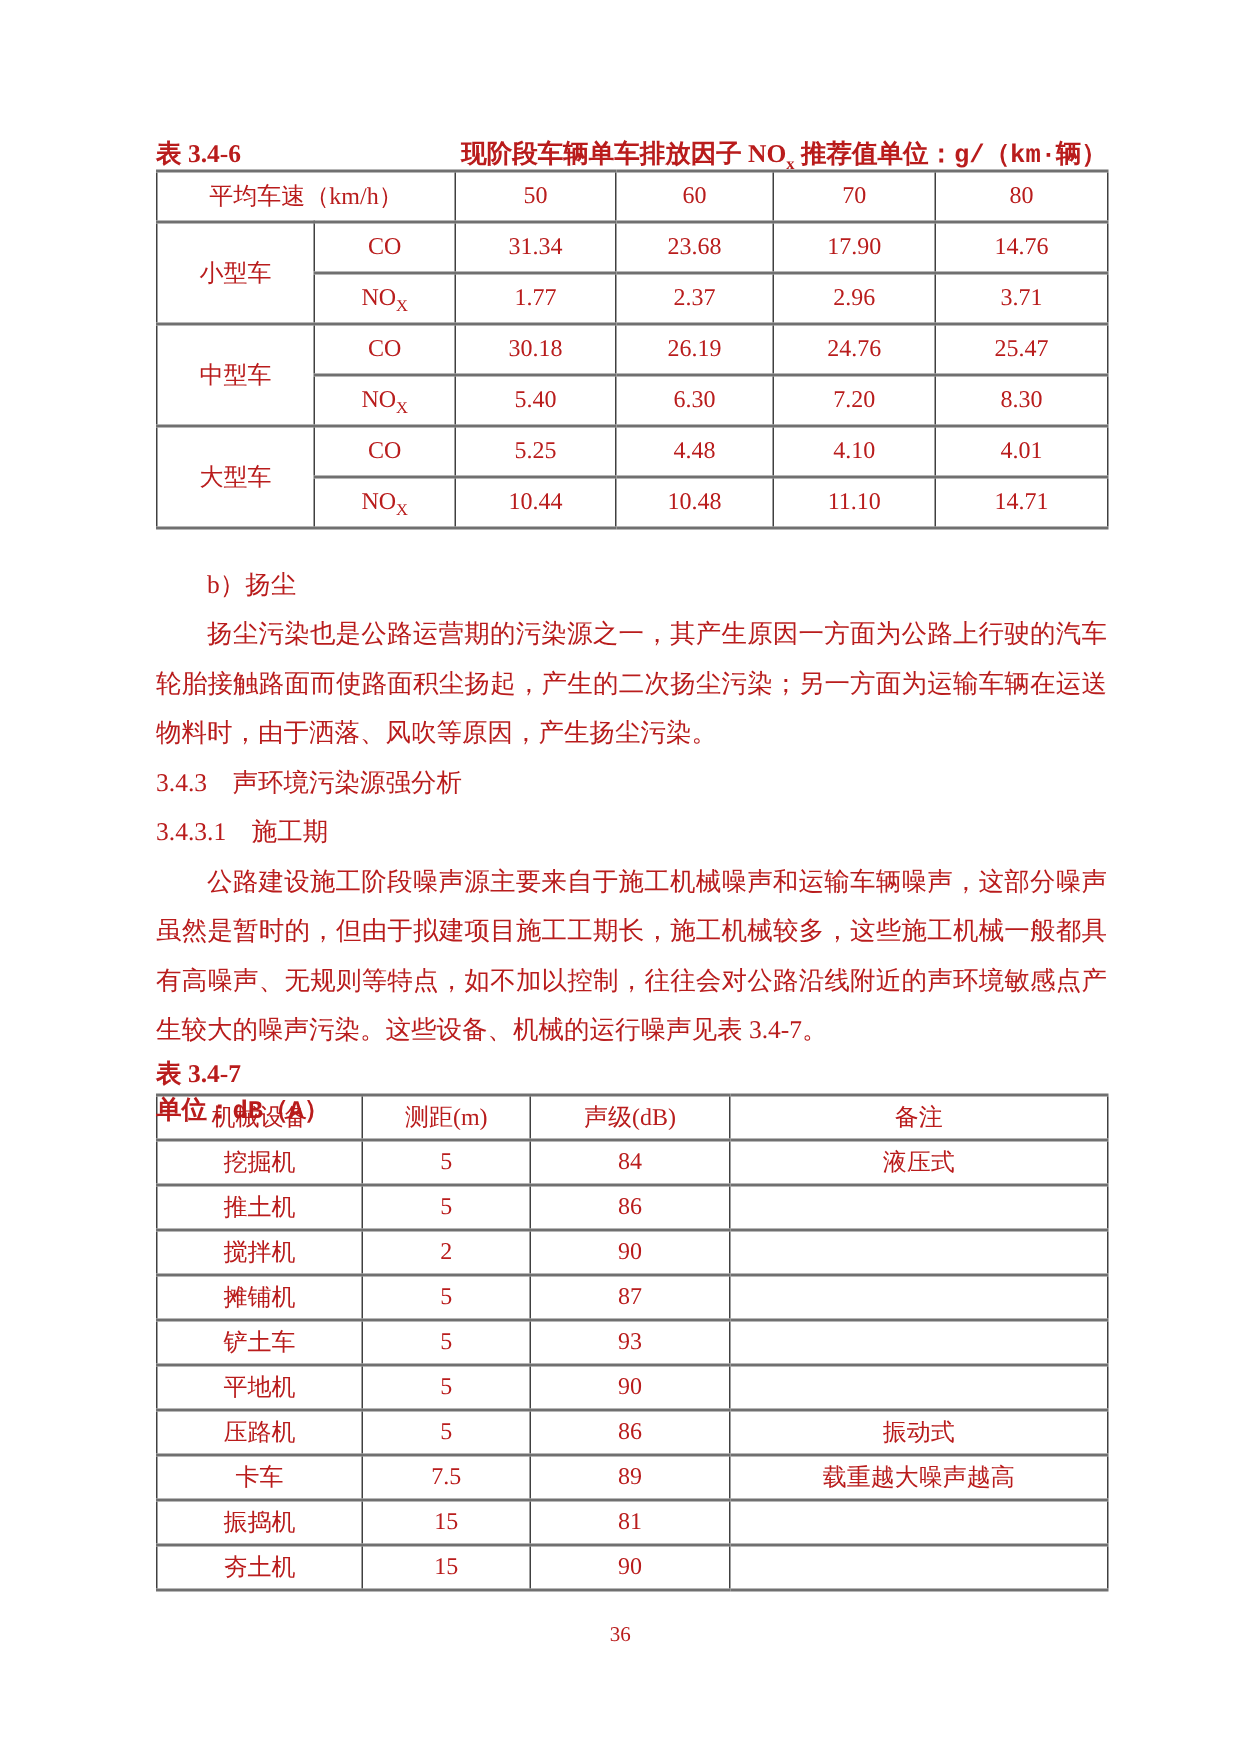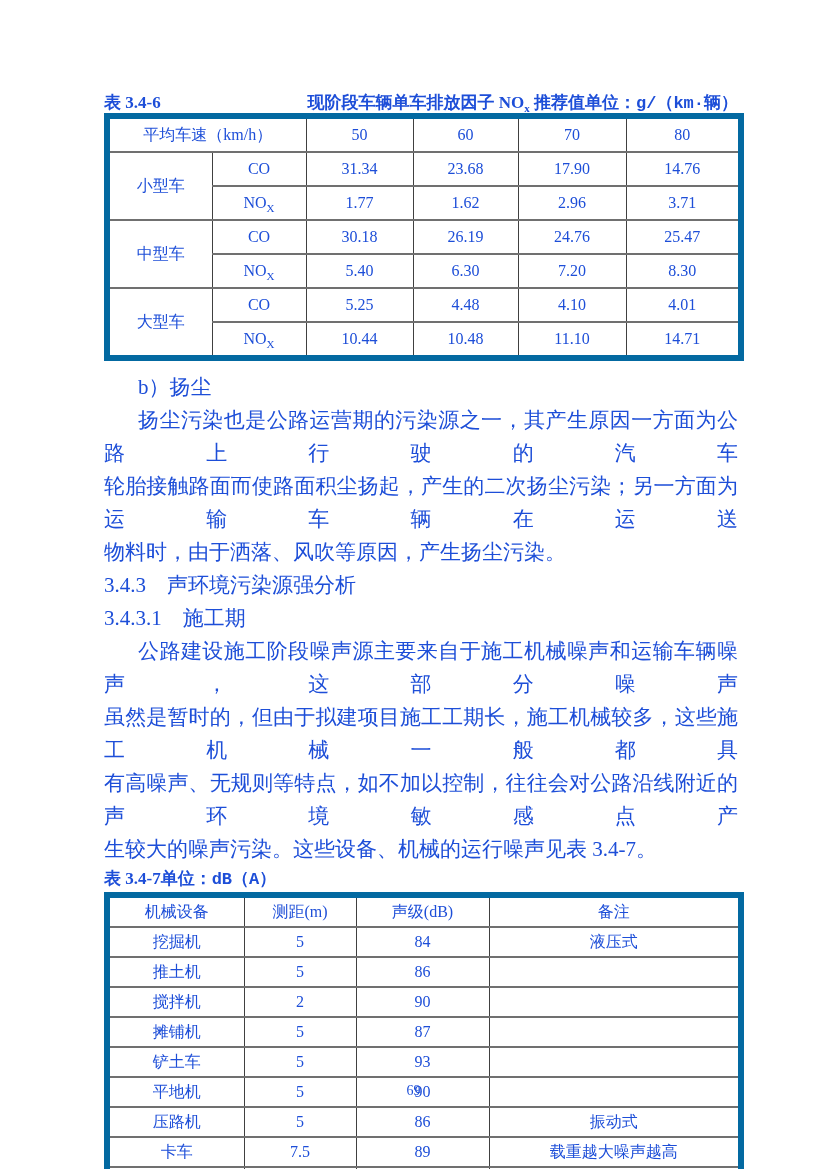--- a/index.html
+++ b/index.html
@@ -1,37 +1,37 @@
 <!DOCTYPE html>
 <html><head>
 <meta charset="utf-8">
 <style>
   html,body{margin:0;padding:0;background:#ffffff;}
   .page{
     width:827px;height:1169px;position:relative;background:#ffffff;
-    font-family:"Liberation Serif","DejaVu Serif",serif;color:#1d4ed8;
+    font-family:"Liberation Serif","DejaVu Serif",serif;color:#b91c1c;
     overflow:hidden;
   }
   .content{position:absolute;left:104px;top:92px;width:634px;}
   
   .caption{display:flex;align-items:baseline;font-weight:bold;font-size:17px;height:21px;line-height:21px;white-space:nowrap;}
   .cap-label{flex:0 0 auto;}
   .cap-title{flex:1 1 auto;text-align:right;}
   .cap-unit{flex:0 0 auto;font-family:Liberation Mono, monospace;}
-  .cap2{height:26px;line-height:26px;}
+  .cap2{height:26px;line-height:26px;flex-direction:column;}
   
-  table{border-collapse:collapse;table-layout:fixed;width:634px;border:6px solid #0369a1;}
+  table{border-collapse:collapse;table-layout:fixed;width:634px;border:1px solid #0369a1;}
   td{border-left:1px solid #404040;border-right:1px solid #404040;
      border-top:2px solid #707070;border-bottom:2px solid #707070;
      text-align:center;vertical-align:middle;font-size:16px;padding:0;overflow:hidden;}
   .t1 td{height:32px;}
   .t2 td{height:28px;}
   sub{font-size:11px;line-height:0;}
   
-  .textblock{margin-top:10px;font-size:21px;line-height:33px;}
+  .textblock{margin-top:20px;font-size:17px;line-height:33px;}
   .jline{text-align:justify;text-align-last:justify;}
   .lline{text-align:left;}
   .firstline{text-indent:34px;}
   .subhead{padding-left:34px;}
   .footer{position:absolute;left:0;top:1083px;width:827px;text-align:center;font-size:14px;}
 </style>
 </head>
 <body>
 
 <div class="page">
@@ -64,21 +64,21 @@
         <td rowspan="2">小型车</td>
         <td><span>CO</span><sub></sub></td>
         <td>31.34</td>
         <td>23.68</td>
         <td>17.90</td>
         <td>14.76</td>
       </tr>
       <tr>
         <td><span>NO</span><sub>X</sub></td>
         <td>1.77</td>
-        <td>1.62</td>
+        <td>2.37</td>
         <td>2.96</td>
         <td>3.71</td>
       </tr>
       <tr>
         <td rowspan="2">中型车</td>
         <td><span>CO</span><sub></sub></td>
         <td>30.18</td>
         <td>26.19</td>
         <td>24.76</td>
         <td>25.47</td>
@@ -198,14 +198,14 @@
         <td>夯土机</td>
         <td>15</td>
         <td>90</td>
         <td></td>
       </tr>
     </tbody>
       </table>
 
   </div>
 
-  <div class="footer">69</div>
+  <div class="footer">36</div>
 </div>
 
 </body></html>

